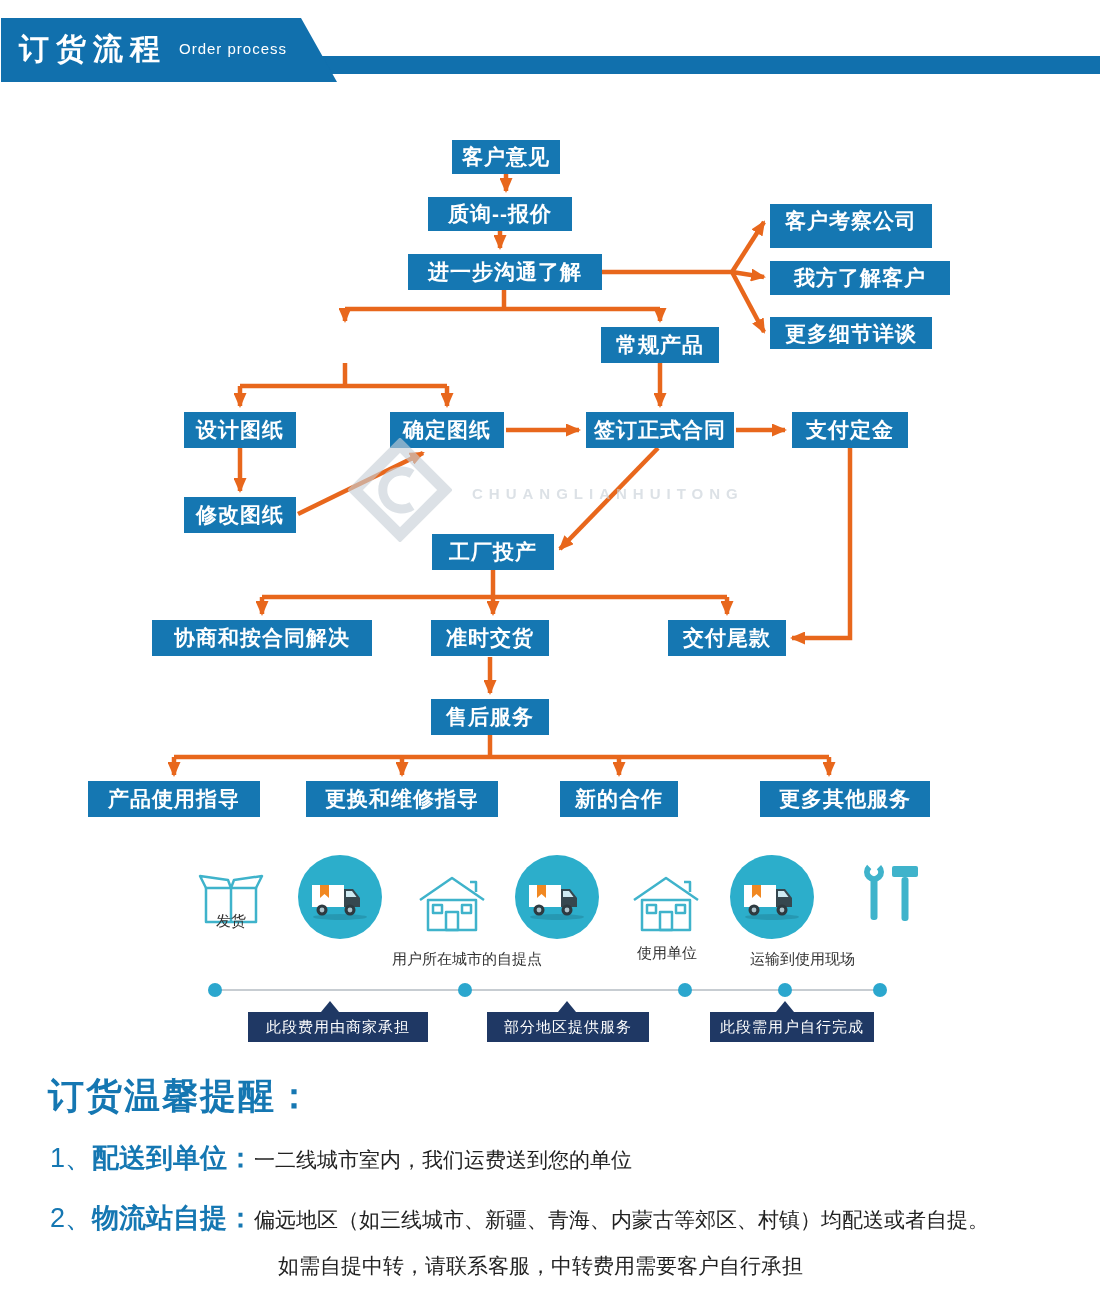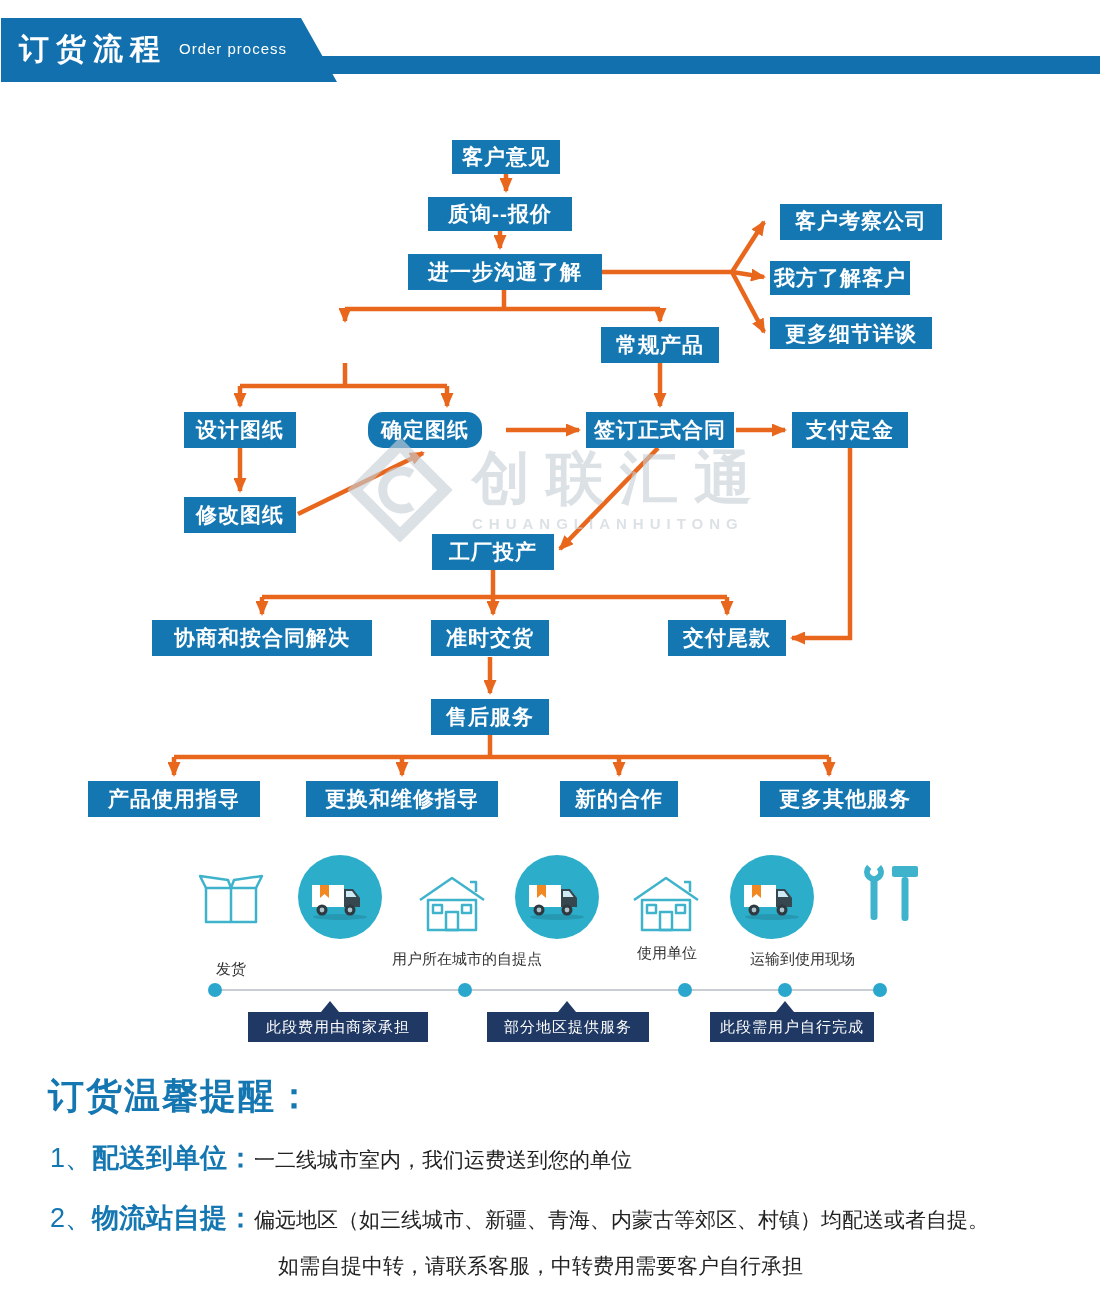--- a/index.html
+++ b/index.html
@@ -102,46 +102,45 @@
       <path d="M174 757 L174 775" marker-end="url(#ah)"></path>
       <path d="M402 757 L402 775" marker-end="url(#ah)"></path>
       <path d="M619 757 L619 775" marker-end="url(#ah)"></path>
       <path d="M829 757 L829 775" marker-end="url(#ah)"></path>
     </g>
   </svg>
 
   <div class="node" style="left:452px;top:140px;width:108px;height:34px;line-height:34px;">客户意见</div>
   <div class="node" style="left:428px;top:197px;width:144px;height:34px;line-height:34px;">质询--报价</div>
   <div class="node" style="left:408px;top:254px;width:194px;">进一步沟通了解</div>
-  <div class="node" style="left:770px;top:204px;width:162px;height:36px;line-height:34px;margin-left:10px;">客户考察公司</div>
-  <div class="node" style="left:770px;top:261px;width:140px;height:34px;line-height:34px;">我方了解客户</div>
+  <div class="node" style="left:770px;top:204px;width:162px;height:44px;line-height:34px;">客户考察公司</div>
+  <div class="node" style="left:770px;top:261px;width:180px;height:34px;line-height:34px;">我方了解客户</div>
   <div class="node" style="left:770px;top:317px;width:162px;height:32px;line-height:34px;">更多细节详谈</div>
   <div class="node" style="left:601px;top:327px;width:118px;">常规产品</div>
   <div class="node" style="left:184px;top:412px;width:112px;">设计图纸</div>
-  <div class="node" style="left:368px;top:412px;width:114px;border-radius:15px;">确定图纸</div>
+  <div class="node" style="left:390px;top:412px;width:114px;">确定图纸</div>
   <div class="node" style="left:586px;top:412px;width:148px;">签订正式合同</div>
   <div class="node" style="left:792px;top:412px;width:116px;">支付定金</div>
   <div class="node" style="left:184px;top:497px;width:112px;">修改图纸</div>
   <div class="node" style="left:432px;top:534px;width:122px;">工厂投产</div>
   <div class="node" style="left:152px;top:620px;width:220px;">协商和按合同解决</div>
   <div class="node" style="left:431px;top:620px;width:118px;">准时交货</div>
   <div class="node" style="left:668px;top:620px;width:118px;">交付尾款</div>
   <div class="node" style="left:431px;top:699px;width:118px;">售后服务</div>
   <div class="node" style="left:88px;top:781px;width:172px;">产品使用指导</div>
   <div class="node" style="left:306px;top:781px;width:192px;">更换和维修指导</div>
   <div class="node" style="left:560px;top:781px;width:118px;">新的合作</div>
   <div class="node" style="left:760px;top:781px;width:170px;">更多其他服务</div>
 
   <div class="watermark">
     <svg width="104" height="104">
       <polygon points="52,7 97,52 52,97 7,52" fill="none" stroke="rgba(199,207,214,0.62)" stroke-width="11"></polygon>
       <path d="M64 36 A19 19 0 1 0 64 68" fill="none" stroke="rgba(199,207,214,0.62)" stroke-width="9"></path>
     </svg>
     <div>
-      <div class="wm-cn">创联汇通</div>
       <div class="wm-en">CHUANGLIANHUITONG</div>
     </div>
   </div>
 
   <svg style="position:absolute;left:196px;top:860px;" width="70" height="72">
     <g fill="none" stroke="#3FB3CB" stroke-width="2.5" stroke-linejoin="round">
       <rect x="10" y="28" width="50" height="34"></rect>
       <path d="M10 28 L4 16 L32 20 L35 28"></path>
       <path d="M60 28 L66 16 L38 20 L35 28"></path>
       <path d="M35 28 V62"></path>
@@ -211,21 +210,21 @@
 
   <svg style="position:absolute;left:858px;top:858px;" width="64" height="70">
     <g fill="#3FB3CB">
       <circle cx="16" cy="14" r="7" fill="none" stroke="#3FB3CB" stroke-width="6" stroke-dasharray="33 11" transform="rotate(-45 16 14)"></circle>
       <rect x="12.5" y="20" width="7" height="42" rx="3"></rect>
       <rect x="34" y="8" width="26" height="11" rx="2"></rect>
       <rect x="43.5" y="19" width="7" height="44" rx="3"></rect>
     </g>
   </svg>
 
-  <div class="logi-label" style="left:196px;top:960px;width:70px;">发货</div>
+  <div class="logi-label" style="left:196px;top:912px;width:70px;">发货</div>
   <div class="logi-label" style="left:372px;top:950px;width:190px;">用户所在城市的自提点</div>
   <div class="logi-label" style="left:626px;top:944px;width:82px;">使用单位</div>
   <div class="logi-label" style="left:740px;top:950px;width:125px;">运输到使用现场</div>
 
   <div class="tl-line"></div>
   <div class="tl-dot" style="left:208px;"></div>
   <div class="tl-dot" style="left:458px;"></div>
   <div class="tl-dot" style="left:678px;"></div>
   <div class="tl-dot" style="left:778px;"></div>
   <div class="tl-dot" style="left:873px;"></div>

